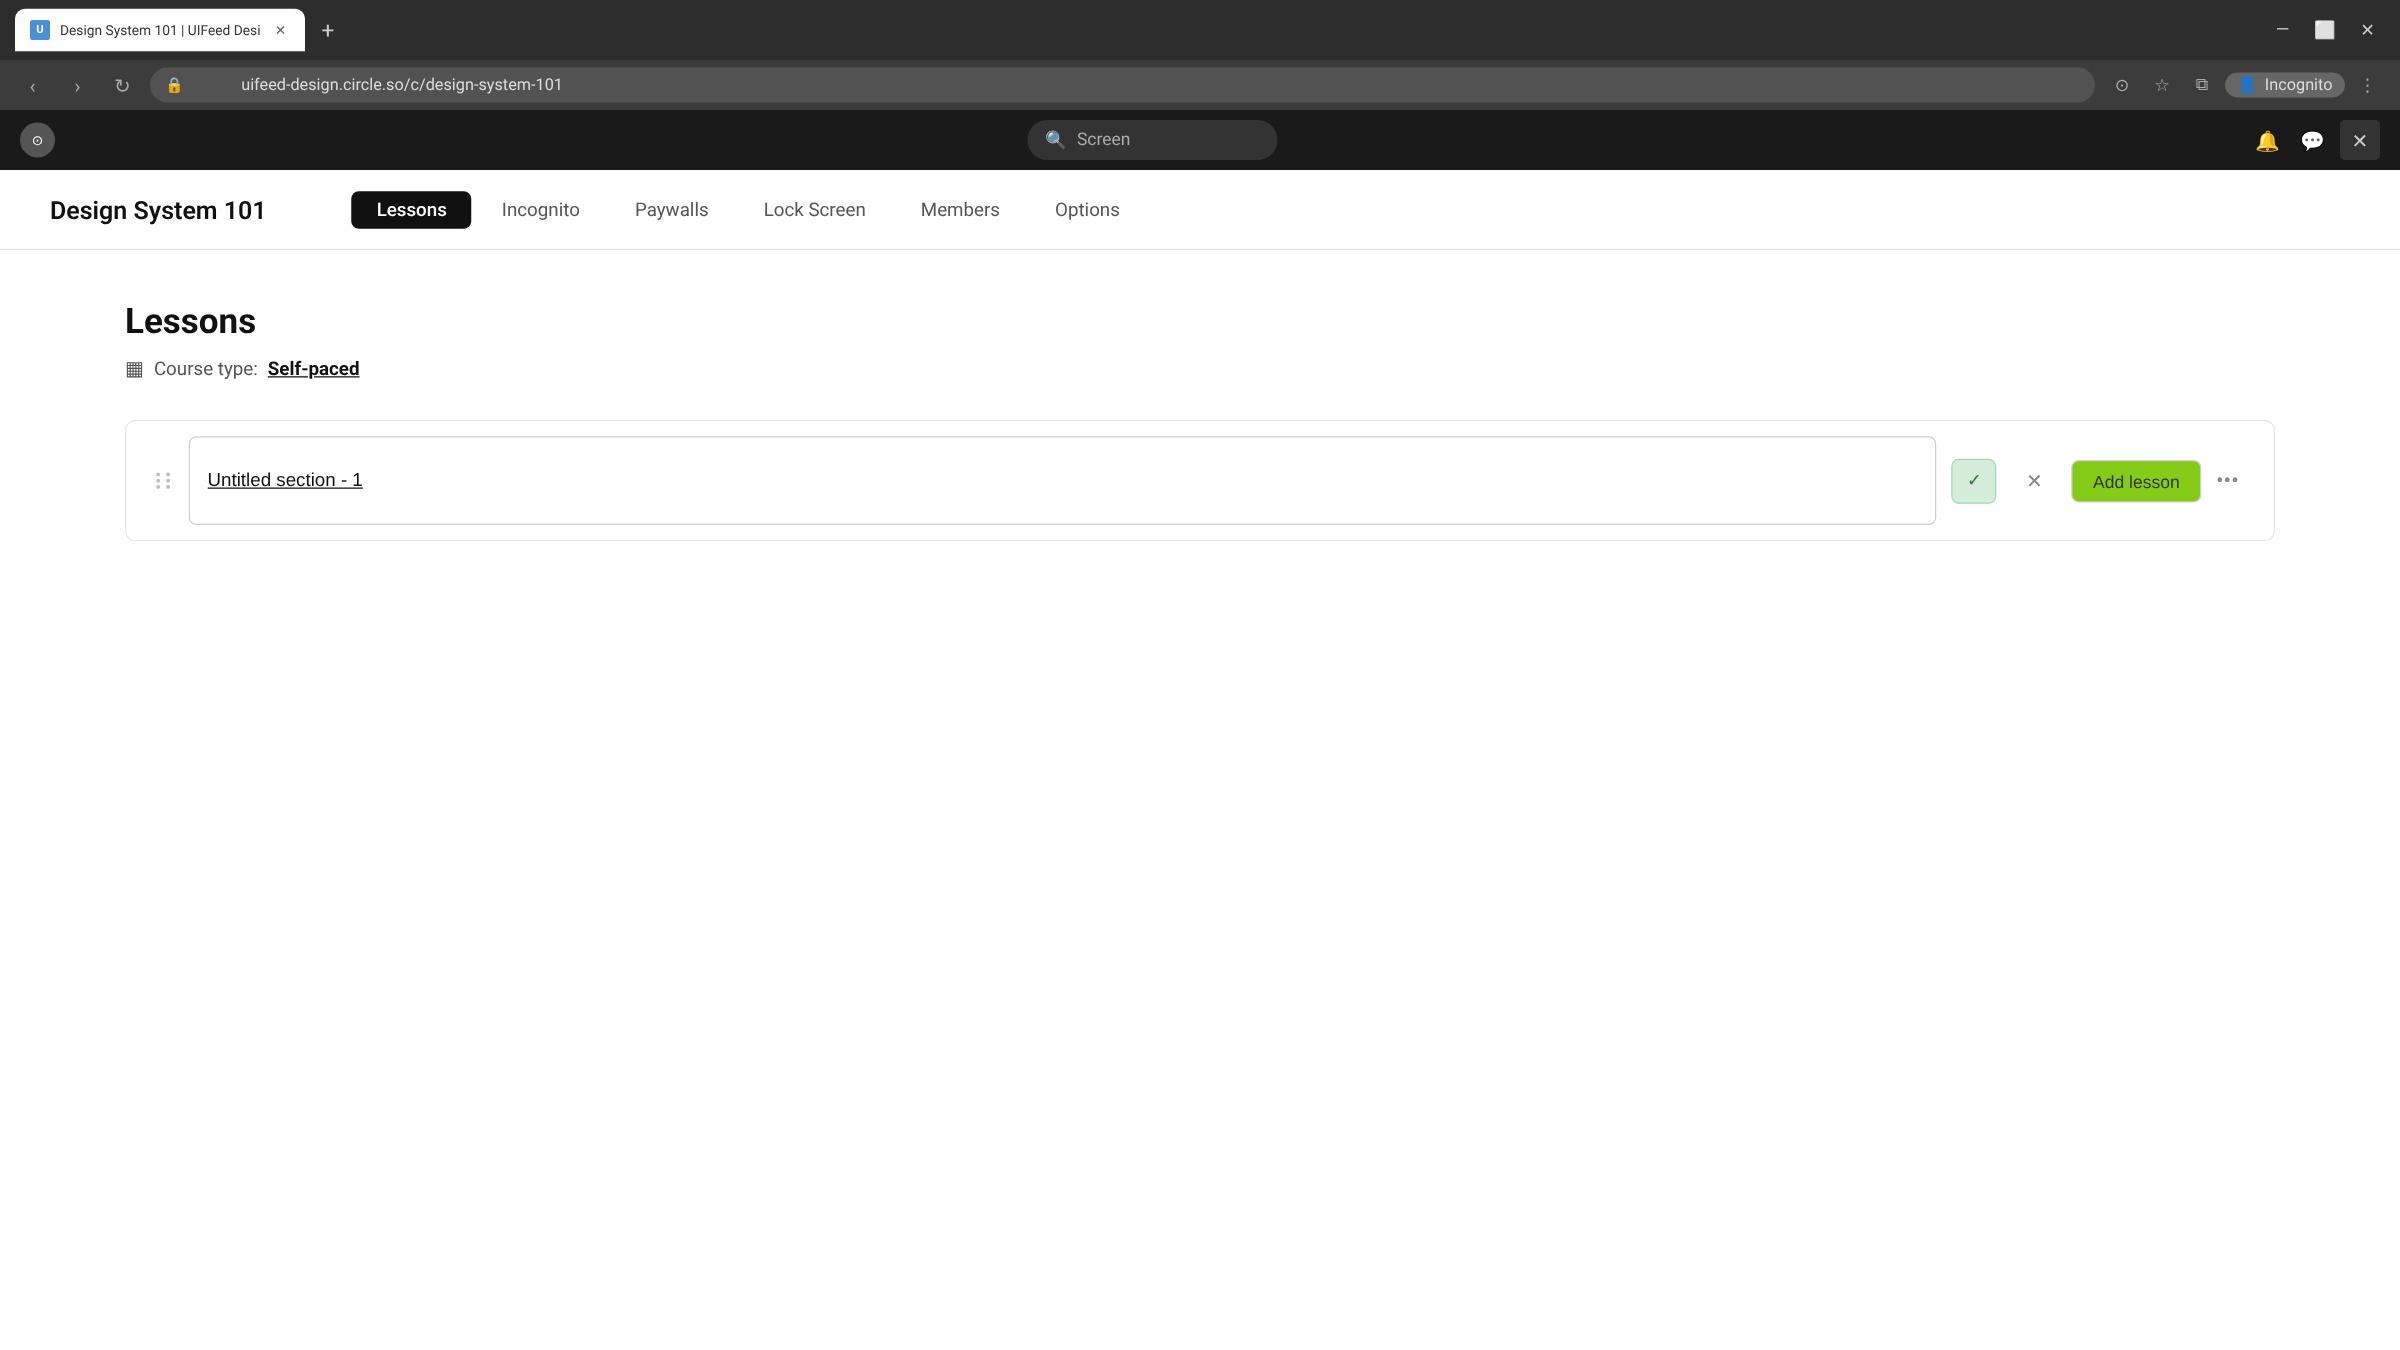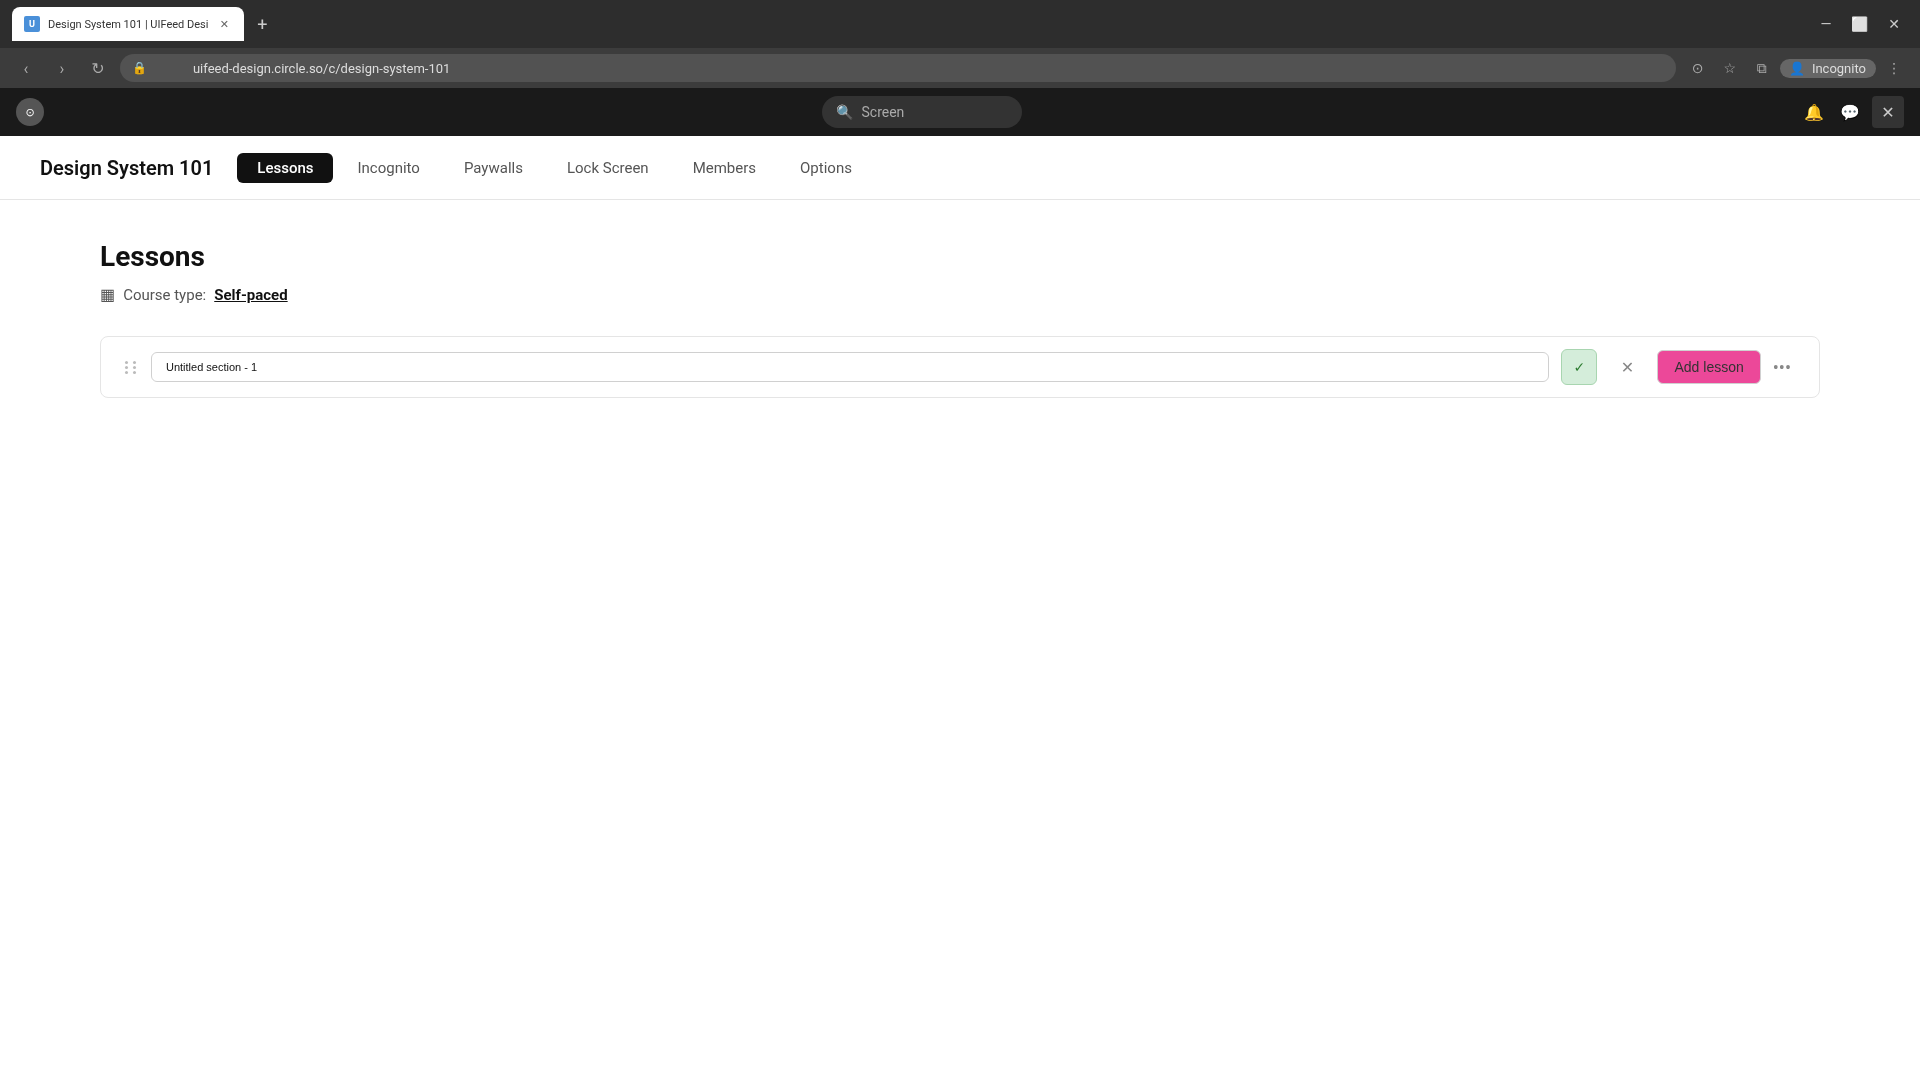--- a/index.html
+++ b/index.html
@@ -228,21 +228,21 @@
       background: #fff;
     }
 
     
     .course-header {
       border-bottom: 1px solid #e5e5e5;
       padding: 0 40px;
       display: flex;
       align-items: center;
       height: 64px;
-      gap: 24px;
+      gap: 68px;
     }
     .course-title {
       font-size: 20px;
       font-weight: 600;
       color: #111;
       white-space: nowrap;
     }
     .course-nav {
       display: flex;
       align-items: center;
@@ -353,24 +353,25 @@
     .drag-dot {
       width: 3px;
       height: 3px;
       background: #bbb;
       border-radius: 50%;
     }
     .section-name-input {
       flex: 1;
       border: 1px solid #d0d0d0;
       border-radius: 6px;
-      padding: 8px 14px;
-      font-size: 11px;
+      padding: 26px 14px;
+      font-size: 15px;
       color: #111;
       outline: none;
+      text-decoration: underline;
     }
     .confirm-btn {
       width: 36px;
       height: 36px;
       background: #d4edda;
       border: 1px solid #a8d5b0;
       border-radius: 6px;
       display: flex;
       align-items: center;
       justify-content: center;
@@ -391,21 +392,21 @@
       font-size: 16px;
     }
     .section-actions {
       display: flex;
       align-items: center;
       gap: 8px;
       margin-left: auto;
     }
     .add-lesson-btn {
       border: 1px solid #d0d0d0;
-      background: #ec4899;
+      background: #84cc16;
       border-radius: 6px;
       padding: 8px 16px;
       font-size: 14px;
       color: #333;
       cursor: pointer;
     }
     .more-btn {
       color: #888;
       font-size: 18px;
       cursor: pointer;

